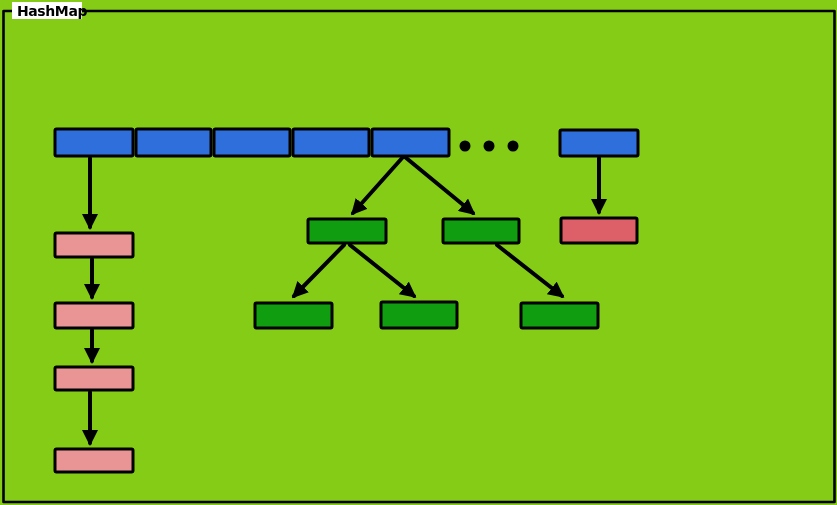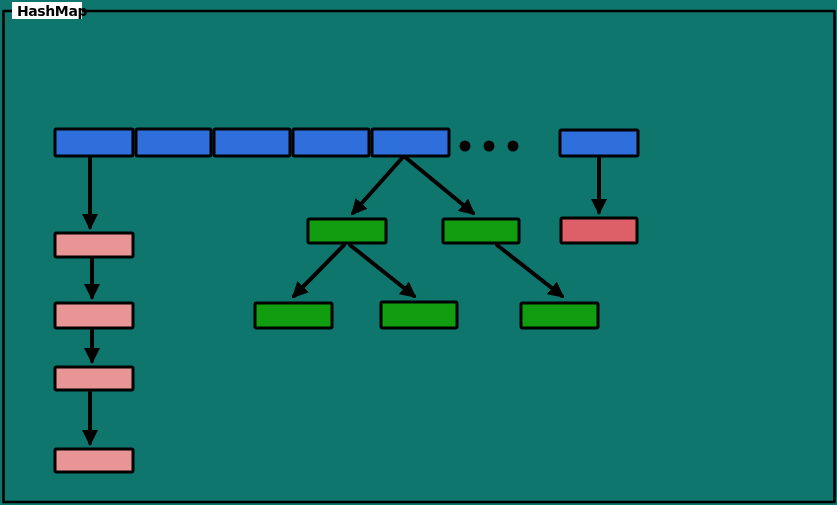--- a/index.html
+++ b/index.html
@@ -5,21 +5,21 @@
   html, body {
     margin: 0;
     padding: 0;
     background: #ffffff;
     font-family: "DejaVu Sans", sans-serif;
   }
   .canvas {
     position: relative;
     width: 837px;
     height: 505px;
-    background: #0f766e;
+    background: #84cc16;
     overflow: hidden;
   }
   svg { display: block; }
   .frame {
     fill: none;
     stroke: #000000;
     stroke-width: 2.6;
     stroke-linejoin: round;
   }
   .legend-bg { fill: #ffffff; }

